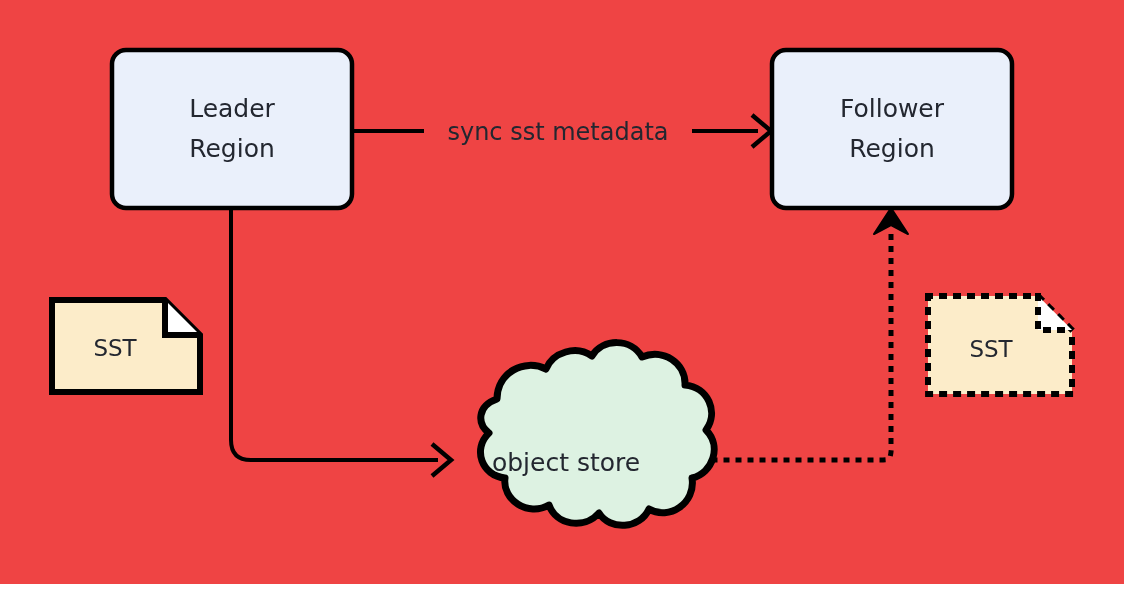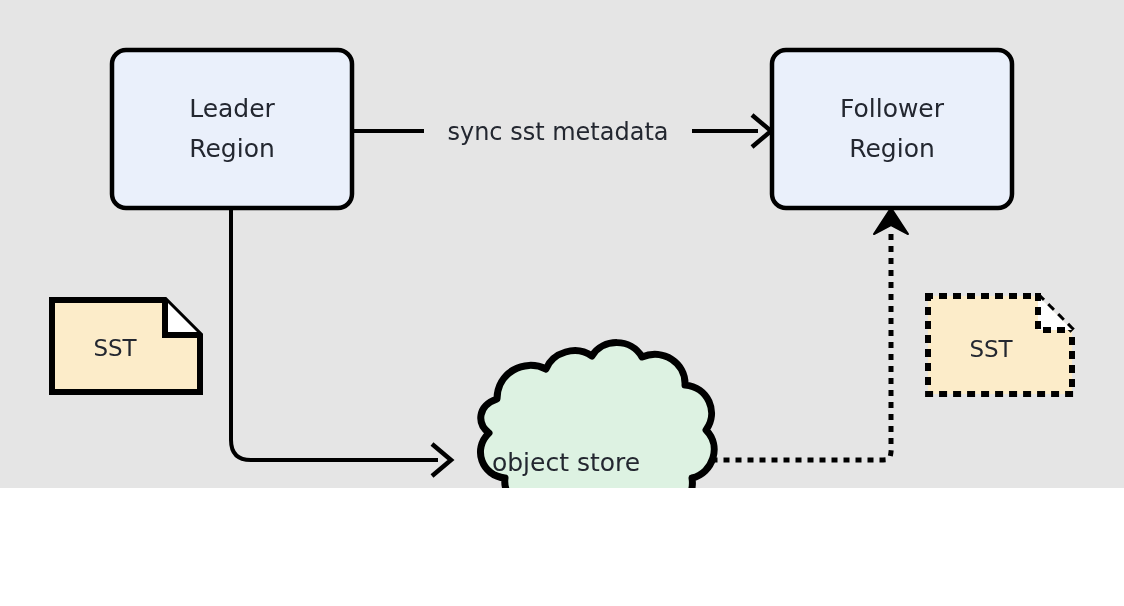--- a/index.html
+++ b/index.html
@@ -7,22 +7,22 @@
     margin: 0;
     padding: 0;
     background: #ffffff;
   }
   body {
     font-family: "DejaVu Sans", "Liberation Sans", sans-serif;
   }
   #diagram-root {
     position: relative;
     width: 1124px;
-    height: 488px;
-    background: #e5e5e5;
+    height: 584px;
+    background: #ef4444;
     overflow: hidden;
   }
   #diagram-svg {
     position: absolute;
     top: 0;
     left: 0;
     width: 1124px;
     height: 606px;
   }
   .node-label {

